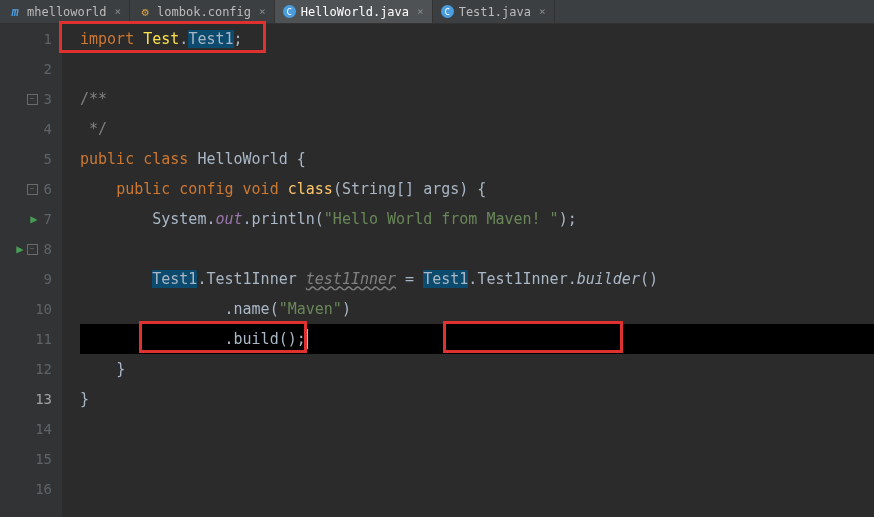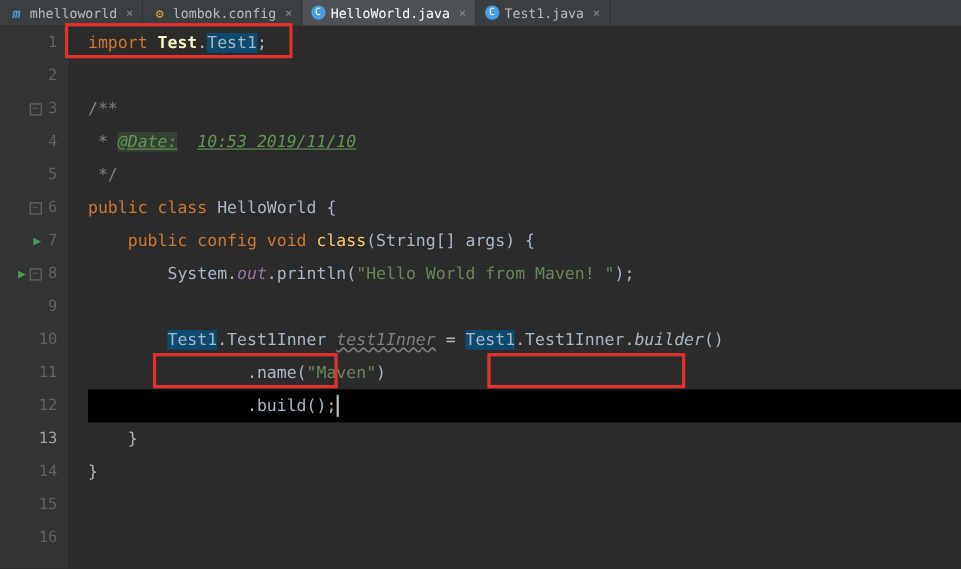--- a/index.html
+++ b/index.html
@@ -84,21 +84,21 @@
   padding-left: 18px;
   line-height: 30px;
   position: relative;
 }
 .line { height: 30px; white-space: pre; }
 .kw { color: #cc7832; }
 .str { color: #6a8759; }
 .comment { color: #808080; }
 .doc-tag { color: #629755; font-style: italic; text-decoration: underline; background: #344134; }
 .doc-val { color: #629755; font-style: italic; text-decoration: underline; }
-.ident { color: #fef9c3; font-weight: bold; }
+.ident { color: #fde047; }
 .classname { color: #a9b7c6; }
 .method { color: #ffc66d; }
 .field { color: #9876aa; font-style: italic; }
 .var-decl { color: #808080; font-style: italic; text-decoration: underline #808080 wavy; }
 .builder-call { font-style: italic; }
 .highlight-box {
   position: absolute;
   border: 3px solid #e03131;
   pointer-events: none;
 }
@@ -159,21 +159,20 @@
   </div>
 
   <div class="code">
     <div class="highlight-box" style="top:-3px;left:-3px;width:207px;height:32px"></div>
     <div class="highlight-box" style="top:297px;left:77px;width:168px;height:32px"></div>
     <div class="highlight-box" style="top:297px;left:381px;width:180px;height:32px"></div>
 
     <div class="line"><span class="kw">import</span> <span class="ident">Test</span>.<span class="hl-bg">Test1</span>;</div>
     <div class="line"></div>
     <div class="line"><span class="comment">/**</span></div>
-    <div class="line"> <span class="comment">*</span> <span class="doc-tag">@Date:</span>  <span class="doc-val">10:53 2019/11/10</span></div>
     <div class="line"> <span class="comment">*/</span></div>
     <div class="line"><span class="kw">public</span> <span class="kw">class</span> <span class="classname">HelloWorld</span> <span>{</span></div>
     <div class="line">    <span class="kw">public</span> <span class="kw">config</span> <span class="kw">void</span> <span class="method">class</span><span>(String[] args) {</span></div>
     <div class="line">        <span>System.</span><span class="field">out</span><span>.println(</span><span class="str">"Hello World from Maven! "</span><span>);</span></div>
     <div class="line"></div>
     <div class="line">        <span class="hl-bg">Test1</span><span>.</span><span>Test1Inner</span> <span class="var-decl">test1Inner</span><span> = </span><span class="hl-bg">Test1</span><span>.</span><span>Test1Inner</span><span>.</span><span class="builder-call">builder</span><span>()</span></div>
     <div class="line">                <span>.name(</span><span class="str">"Maven"</span><span>)</span></div>
     <div class="line" style="background:#000000">                <span>.build()</span><span>;</span><span class="cursor"></span></div>
     <div class="line">    <span>}</span></div>
     <div class="line"><span>}</span></div>

